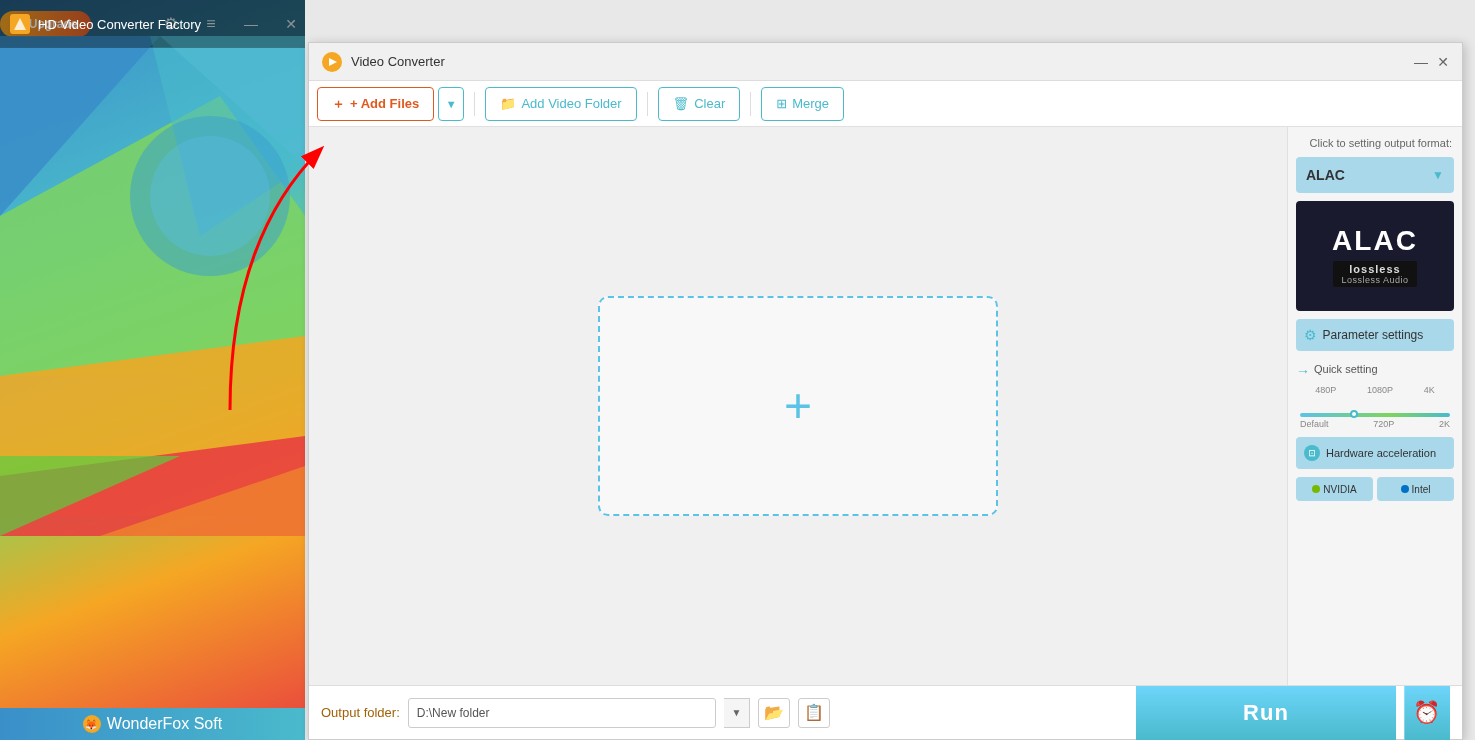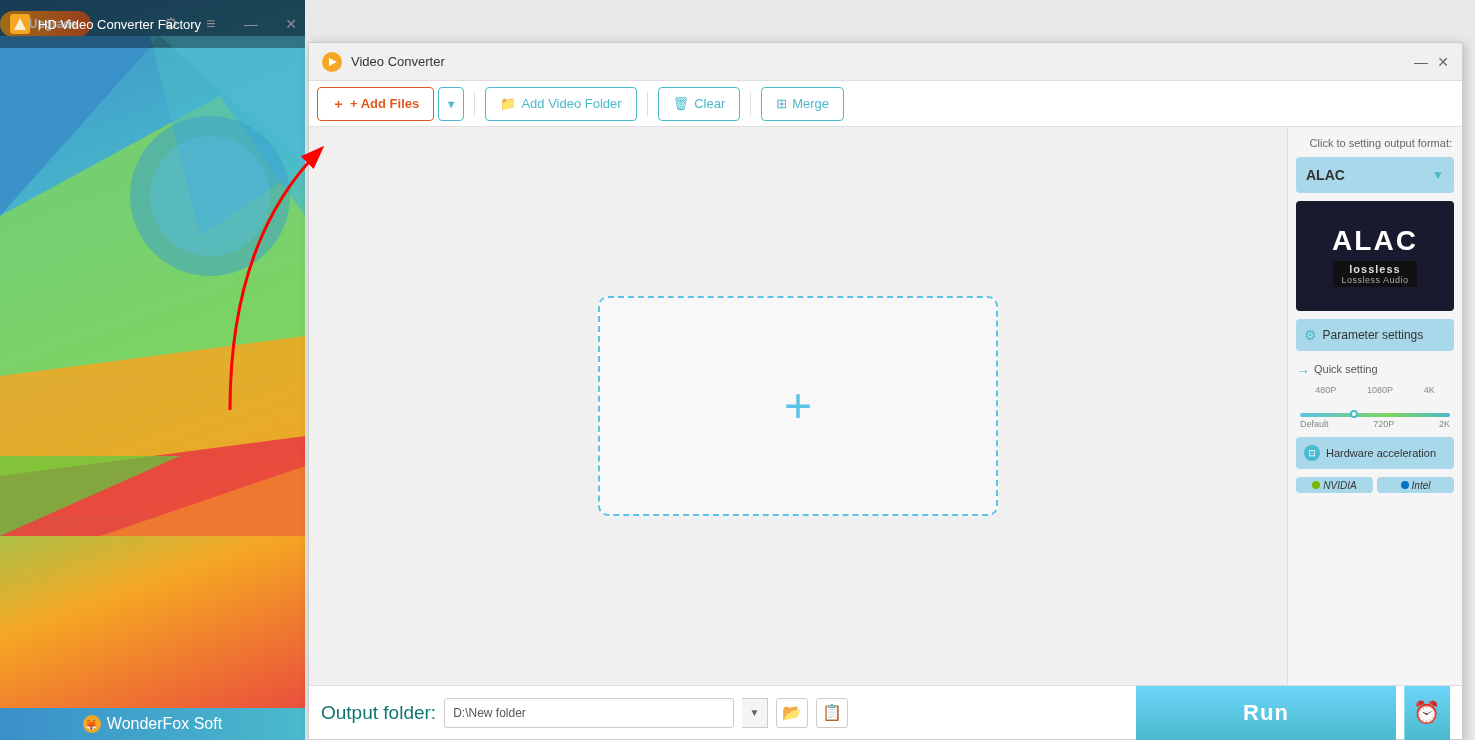--- a/index.html
+++ b/index.html
@@ -302,28 +302,27 @@
       background: #4abacc;
       border-radius: 50%;
       display: flex; align-items: center; justify-content: center;
       color: #fff; font-size: 9px;
     }
     .gpu-row {
       display: flex; gap: 4px;
     }
     .gpu-badge {
       flex: 1;
-      height: 16px;
+      height: 24px;
       background: #a8d8ea;
       border-radius: 4px;
       display: flex; align-items: center; justify-content: center;
       font-size: 10px;
       color: #333;
       gap: 3px;
-      font-style: italic;
     }
     .nvidia-dot { 
       width: 8px; height: 8px;
       background: #76b900;
       border-radius: 50%;
     }
     .intel-dot {
       width: 8px; height: 8px;
       background: #0071c5;
       border-radius: 50%;
@@ -331,21 +330,21 @@
 
     
     .footer {
       height: 54px;
       background: #fff;
       border-top: 1px solid #ddd;
       display: flex; align-items: center;
       padding: 0 12px;
       gap: 8px;
     }
-    .footer-label { font-size: 19px; color: #0f766e; white-space: nowrap; text-align: center; }
+    .footer-label { font-size: 13px; color: #a16207; white-space: nowrap; text-align: center; }
     .folder-input {
       flex: 1;
       height: 30px;
       border: 1px solid #ccc;
       border-radius: 3px;
       padding: 12px 8px;
       font-size: 12px;
       color: #555;
     }
     .folder-dropdown {

